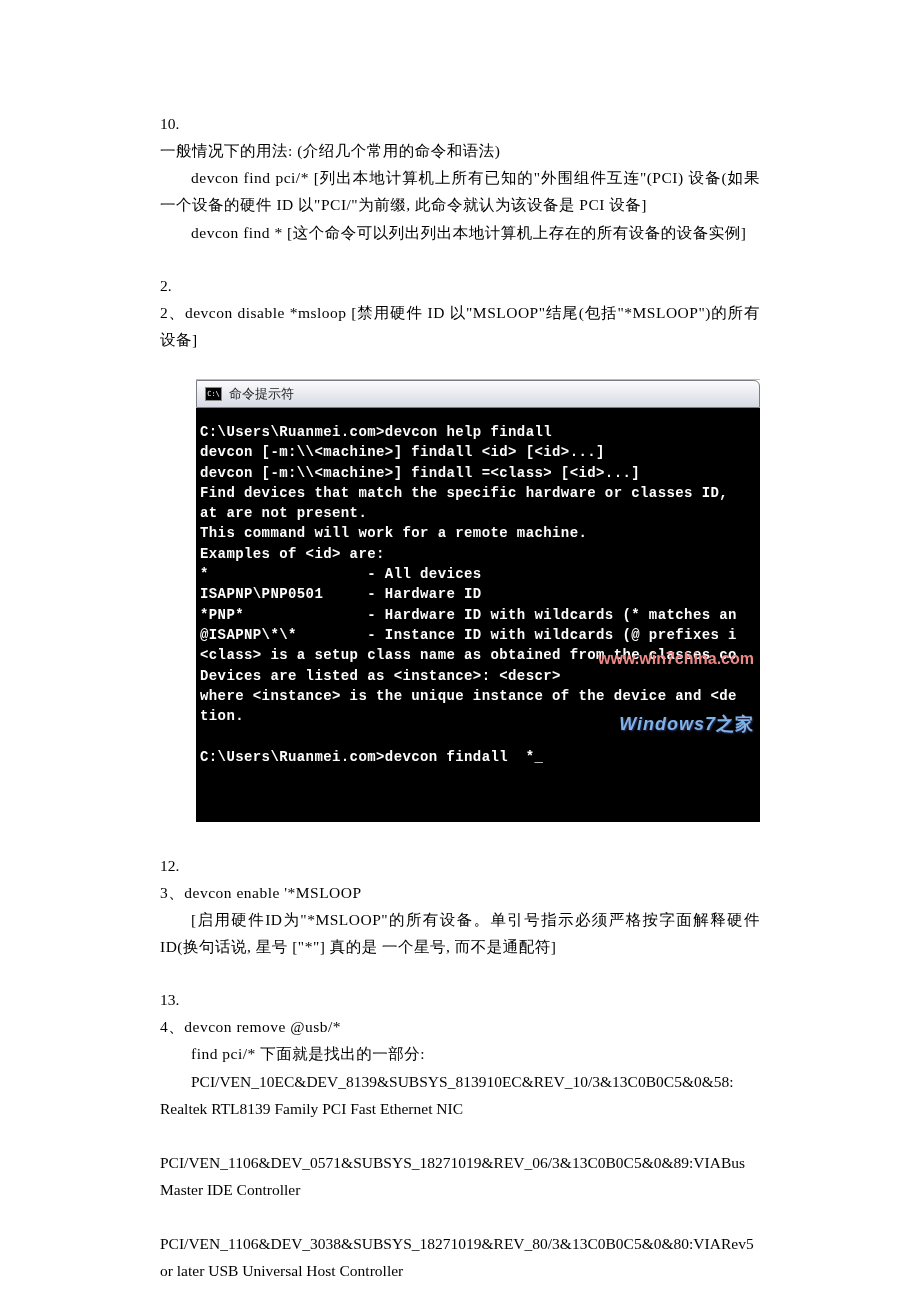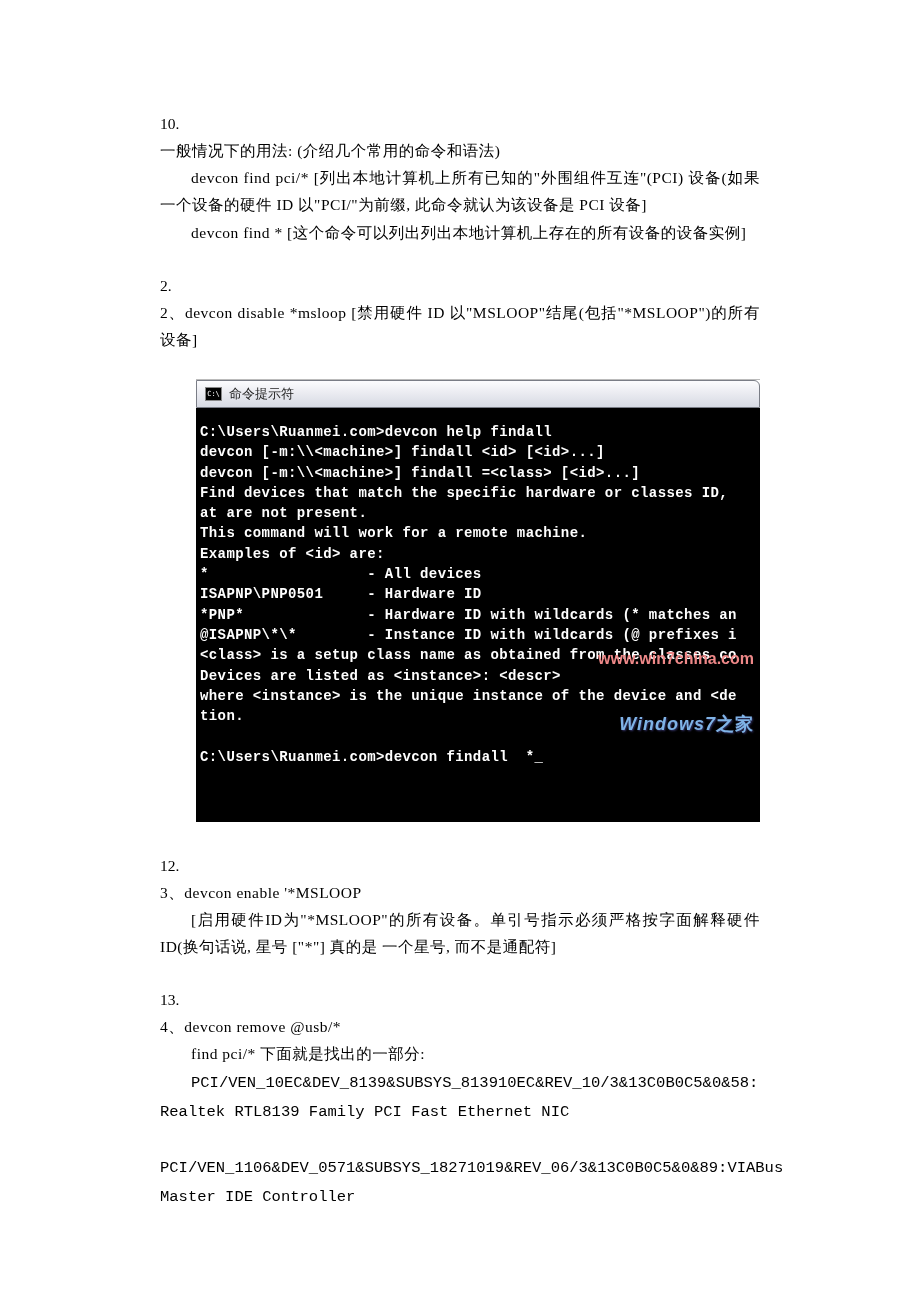--- a/index.html
+++ b/index.html
@@ -27,21 +27,21 @@
   }
   .body-text {
     flex: 1;
     text-align: justify;
     letter-spacing: 0.5px;
   }
   .indent {
     text-indent: 2em;
   }
   .mono {
-    font-family: Liberation Mono, monospace;
+    font-family: Liberation Serif, serif;
     letter-spacing: 0;
   }
   .terminal-frame {
     margin: 6px 0 30px 36px;
     border-top: 1px solid #bbb;
   }
   .terminal-titlebar {
     background: linear-gradient(to bottom, #fcfcfe 0%, #e9eaf0 50%, #d7dae3 100%);
     border: 1px solid #7a7d86;
     border-top-right-radius: 6px;
@@ -164,16 +164,17 @@
     </div>
   </div>
 
   <div class="item">
     <div class="num">13.</div>
     <div class="body-text">
       <div> 4、devcon remove @usb/*</div>
       <div class="indent">find pci/* 下面就是找出的一部分:</div>
       <div><span style="display:inline-block;width:2em"></span><span class="mono">PCI/VEN_10EC&amp;DEV_8139&amp;SUBSYS_813910EC&amp;REV_10/3&amp;13C0B0C5&amp;0&amp;58: Realtek RTL8139 Family PCI Fast Ethernet NIC</span></div>
       <div><span style="display:inline-block;width:2em"></span><span class="mono">PCI/VEN_1106&amp;DEV_0571&amp;SUBSYS_18271019&amp;REV_06/3&amp;13C0B0C5&amp;0&amp;89:VIABus Master IDE Controller</span></div>
+      <div><span style="display:inline-block;width:2em"></span><span class="mono">PCI/VEN_1106&amp;DEV_3038&amp;SUBSYS_18271019&amp;REV_80/3&amp;13C0B0C5&amp;0&amp;80:VIARev5 or later USB Universal Host Controller</span></div>
     </div>
   </div>
 
 </div>
 
 </body></html>

